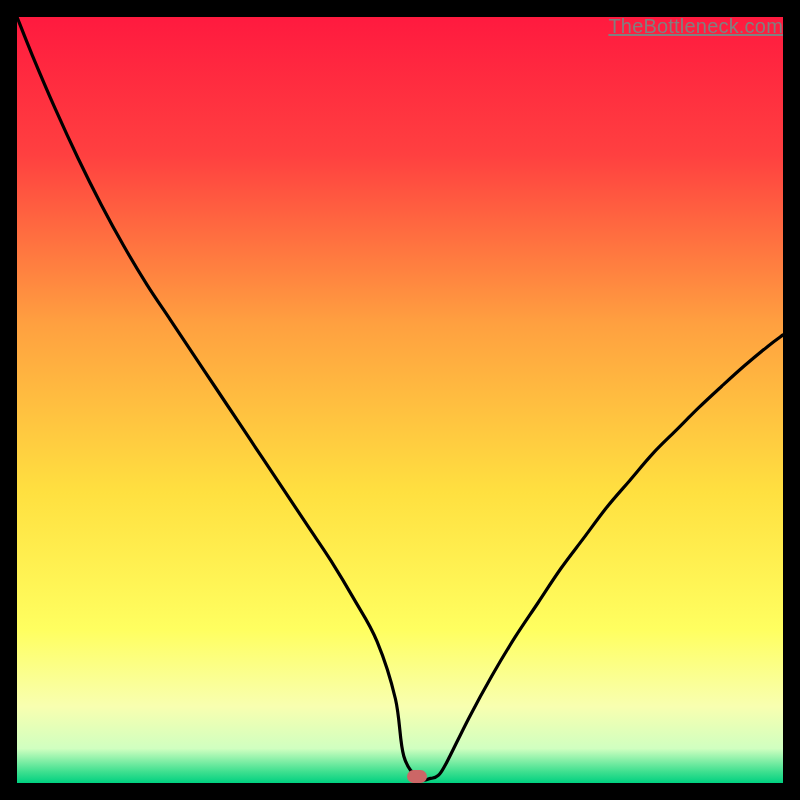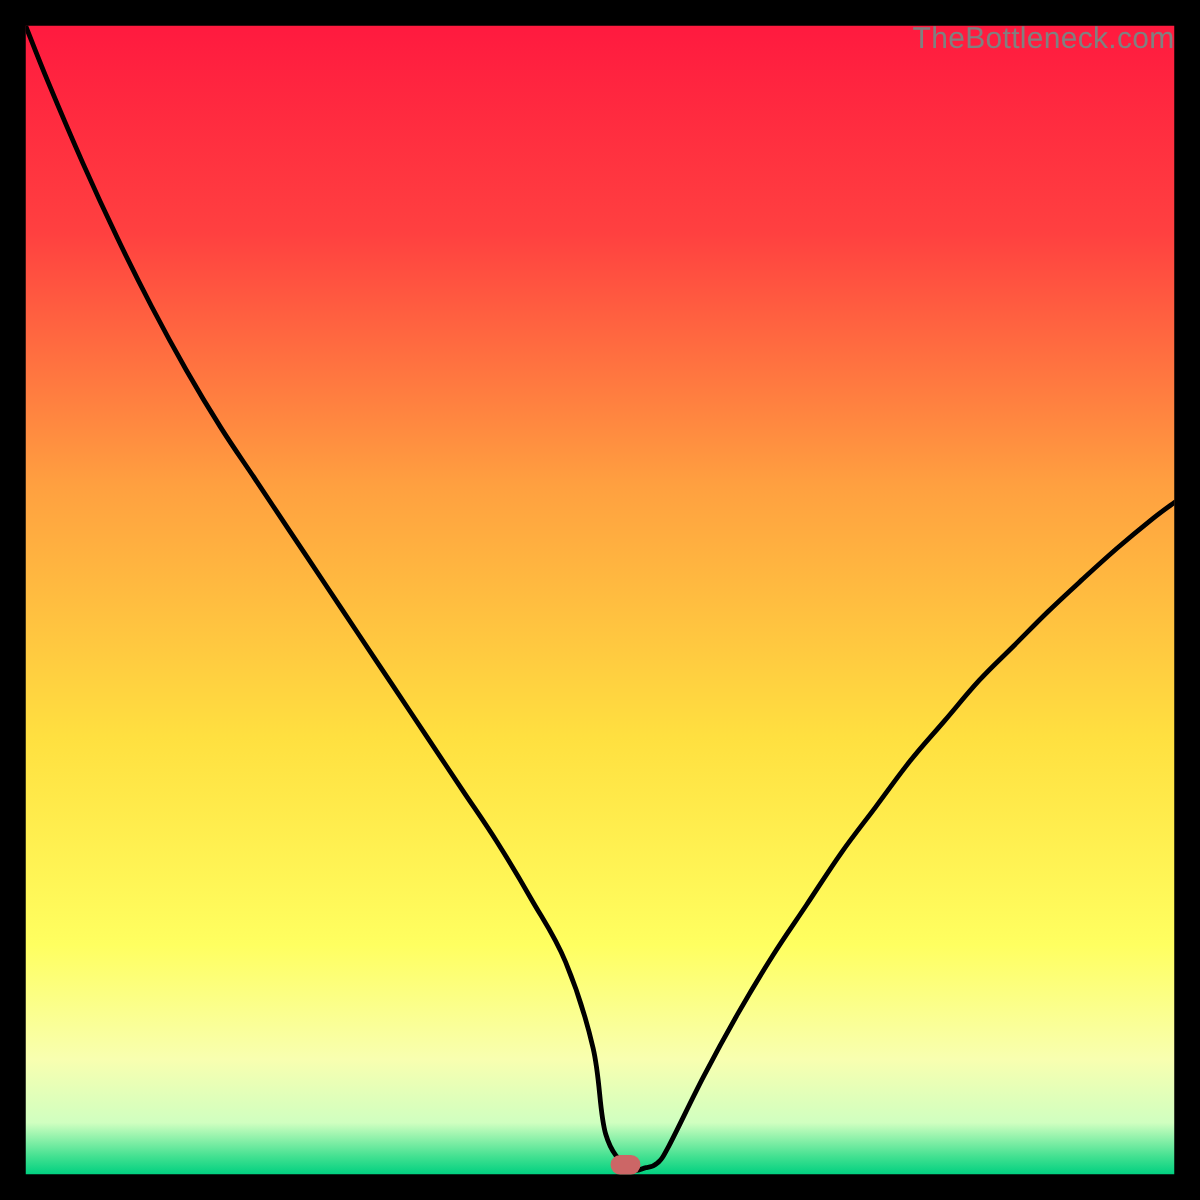--- a/index.html
+++ b/index.html
@@ -27,20 +27,21 @@
     height: 766px;
   }
   .watermark {
     position: absolute;
     top: -2px;
     right: 0px;
     color: #808080;
     font-size: 20px;
     font-weight: 500;
     letter-spacing: 0.2px;
+    text-decoration: underline;
   }
   .marker {
     position: absolute;
     width: 20px;
     height: 13px;
     background: #cc6666;
     border-radius: 7px;
   }
 </style>
 </head>

